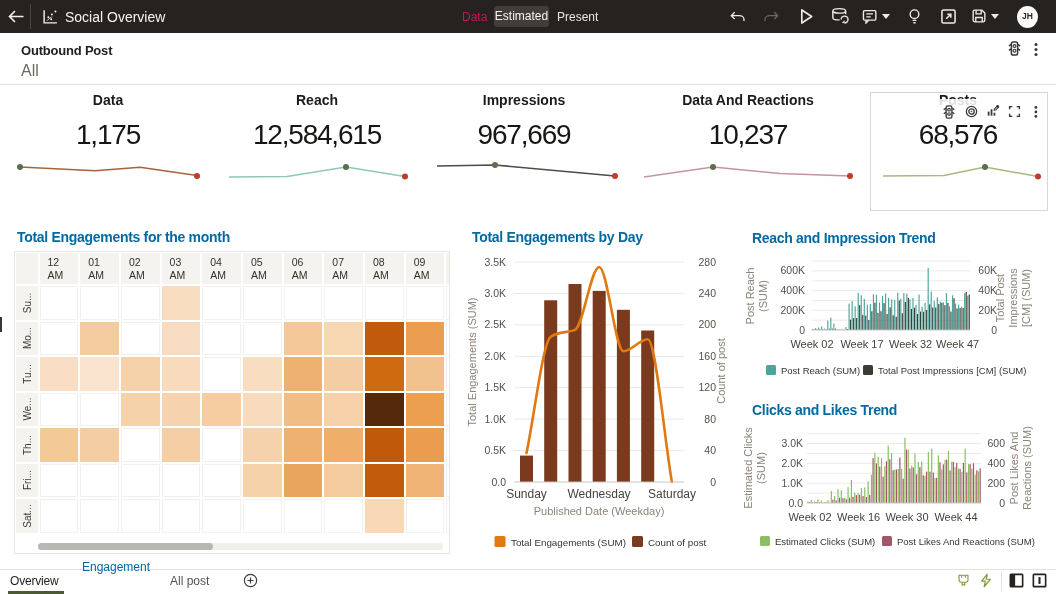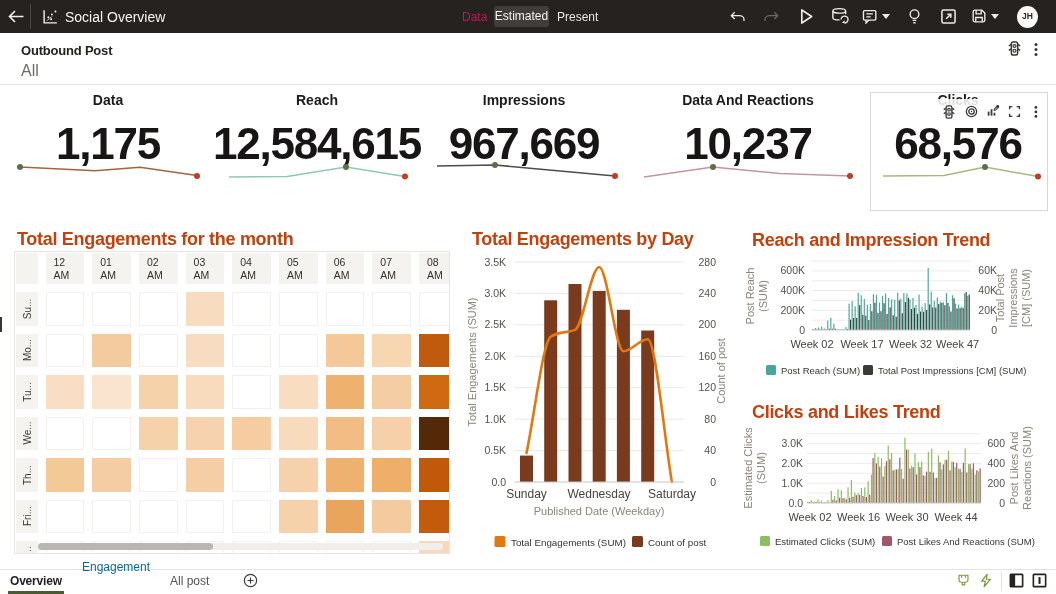--- a/index.html
+++ b/index.html
@@ -4,23 +4,23 @@
 * { margin:0; padding:0; box-sizing:border-box; }
 html,body { width:1056px; height:594px; overflow:hidden; background:#fff;
   font-family:"Liberation Sans", sans-serif; }
 .abs { position:absolute; }
 .tk { font:10.5px "Liberation Sans",sans-serif; fill:#55504a; }
 .xl { font:12px "Liberation Sans",sans-serif; fill:#46423c; }
 .at { font:11px "Liberation Sans",sans-serif; fill:#8b847a; }
 .lg { font:9.8px "Liberation Sans",sans-serif; fill:#37342f; }
 .lg2 { font:9.5px "Liberation Sans",sans-serif; fill:#37342f; }
 .xs { font:11px "Liberation Sans",sans-serif; fill:#46423c; }
-.ptitle { position:absolute; font-size:18px; font-weight:700; color:#c2410c; letter-spacing:-0.3px; }
+.ptitle { position:absolute; font-size:14px; font-weight:700; color:#0369a1; letter-spacing:-0.3px; }
 .ktitle { position:absolute; font-size:14px; font-weight:700; color:#1d1b19; transform:translateX(-50%); white-space:nowrap; }
-.knum { position:absolute; font-size:44px; font-weight:700; color:#181614; transform:translateX(-50%); letter-spacing:-1.2px; white-space:nowrap; }
+.knum { position:absolute; font-size:28px; font-weight:400; color:#181614; transform:translateX(-50%); letter-spacing:-1.2px; white-space:nowrap; }
 </style></head>
 <body>
 
 <div class="abs" style="left:0;top:0;width:1056px;height:33px;background:#26221f"></div>
 <div class="abs" style="left:30px;top:4px;width:1px;height:25px;background:#4a4643"></div>
 <svg class="abs" style="left:8px;top:9px" width="17" height="15" viewBox="0 0 17 15" fill="none" stroke="#f2f0ee" stroke-width="1.6">
     <path d="M15.5 7.5 H2 M7 2 L1.5 7.5 L7 13"></path>
   </svg>
 <svg class="abs" style="left:42px;top:8px" width="17" height="17" viewBox="0 0 24 24" fill="none" stroke="#f2f0ee" stroke-width="2">
     <path d="M3 3 V21 H21"></path>
@@ -91,21 +91,21 @@
 
 <div class="abs" style="left:870px;top:92px;width:178px;height:119px;background:#fff;border:1px solid #d9d7d4"></div>
 <div class="ktitle" style="left:108px;top:92px">Data</div>
 <div class="knum" style="left:108px;top:119px">1,175</div>
 <div class="ktitle" style="left:317px;top:92px">Reach</div>
 <div class="knum" style="left:317px;top:119px">12,584,615</div>
 <div class="ktitle" style="left:524px;top:92px">Impressions</div>
 <div class="knum" style="left:524px;top:119px">967,669</div>
 <div class="ktitle" style="left:748px;top:92px">Data And Reactions</div>
 <div class="knum" style="left:748px;top:119px">10,237</div>
-<div class="ktitle" style="left:958px;top:92px">Clicks</div>
+<div class="ktitle" style="left:958px;top:92px">Posts</div>
 <div class="knum" style="left:958px;top:119px">68,576</div>
 <div class="abs" style="left:872px;top:99px;width:174px;height:26px;background:rgba(255,255,255,0.86)"></div>
 <svg class="abs" style="left:942px;top:105px" width="14" height="14" viewBox="0 0 24 24" fill="none" stroke="#3a3733" stroke-width="2.4">
 <rect x="7" y="1.5" width="10" height="21" rx="3"></rect>
 <circle cx="12" cy="8" r="2.3" stroke-width="1.9"></circle>
 <circle cx="12" cy="15.5" r="2.3" stroke-width="1.9"></circle>
 <path d="M6.5 5.5 L3 8 M6.5 12.5 L3 15 M17.5 5.5 L21 8 M17.5 12.5 L21 15" stroke-width="2.4"></path>
 </svg>
 <svg class="abs" style="left:965px;top:105px" width="13" height="13" viewBox="0 0 24 24" fill="none" stroke="#3a3733" stroke-width="2.4">
     <circle cx="12" cy="12" r="9.5"></circle>
@@ -151,21 +151,21 @@
     <path d="M6.0,15.0 L67.0,14.5 L108.0,6.0 L161.0,15.5" fill="none" stroke="#a8b77c" stroke-width="1.5"></path>
     <circle cx="108.0" cy="6.0" r="3" fill="#5d6e4a"></circle>
     <circle cx="161.0" cy="15.5" r="3" fill="#c23b24"></circle>
   </svg>
 <div class="ptitle" style="left:17px;top:229px">Total Engagements for the month</div>
 <div class="ptitle" style="left:472px;top:229px">Total Engagements by Day</div>
 <div class="ptitle" style="left:752px;top:230px">Reach and Impression Trend</div>
 <div class="ptitle" style="left:752px;top:402px">Clicks and Likes Trend</div>
 
 <div class="abs" style="left:14px;top:251px;width:436px;height:303px;border:1px solid #e7e5e2;background:#fff;overflow:hidden">
-<div style="display:grid;grid-template-columns:21.5px repeat(10,38.7px) 8px;grid-template-rows:31px repeat(7,33.5px);gap:8px;background:#fff;margin:1px 0 0 1px">
+<div style="display:grid;grid-template-columns:21.5px repeat(10,38.7px) 8px;grid-template-rows:31px repeat(7,33.5px);gap:2px;background:#fff;margin:1px 0 0 1px">
 <div style="background:#f5f3f0"></div>
 <div class="hh"><span>12<br>AM</span></div>
 <div class="hh"><span>01<br>AM</span></div>
 <div class="hh"><span>02<br>AM</span></div>
 <div class="hh"><span>03<br>AM</span></div>
 <div class="hh"><span>04<br>AM</span></div>
 <div class="hh"><span>05<br>AM</span></div>
 <div class="hh"><span>06<br>AM</span></div>
 <div class="hh"><span>07<br>AM</span></div>
 <div class="hh"><span>08<br>AM</span></div>
@@ -587,21 +587,21 @@
     <text transform="translate(25,48) rotate(-90)" text-anchor="middle" class="at">(SUM)</text>
     <text transform="translate(278,48) rotate(-90)" text-anchor="middle" class="at">Post Likes And</text>
     <text transform="translate(291,48) rotate(-90)" text-anchor="middle" class="at">Reactions (SUM)</text>
     <rect x="20" y="116" width="10" height="10" rx="1.5" fill="#8cbe62"></rect>
     <text x="35" y="124.5" class="lg2">Estimated Clicks (SUM)</text>
     <rect x="142" y="116" width="10" height="10" rx="1.5" fill="#a3566a"></rect>
     <text x="157" y="124.5" class="lg2">Post Likes And Reactions (SUM)</text>
   </svg>
 
 <div class="abs" style="left:0;top:569px;width:1056px;height:25px;background:#fff;border-top:1px solid #e5e3e0"></div>
-<div class="abs" style="left:10px;top:574px;font-size:12px;font-weight:700;color:#201e1c;letter-spacing:-0.2px">Overview</div>
+<div class="abs" style="left:10px;top:574px;font-size:12px;font-weight:400;color:#201e1c;letter-spacing:-0.2px">Overview</div>
 <div class="abs" style="left:8px;top:591px;width:56px;height:3px;background:#4b5a33"></div>
 <div class="abs" style="left:82px;top:560px;font-size:12px;color:#0369a1">Engagement</div>
 <div class="abs" style="left:170px;top:574px;font-size:12px;color:#55524e">All post</div>
 <svg class="abs" style="left:243px;top:573px" width="15" height="15" viewBox="0 0 20 20" fill="none" stroke="#3c3a37" stroke-width="1.6">
     <circle cx="10" cy="10" r="8.2"></circle>
     <path d="M10 6 V14 M6 10 H14"></path>
   </svg>
 <svg class="abs" style="left:957px;top:574px" width="13" height="14" viewBox="0 0 20 22" fill="none" stroke="#7e9a3d" stroke-width="1.8">
     <path d="M3 2 H17 V10 a3 3 0 0 1 -3 3 H6 a3 3 0 0 1 -3 -3 Z"></path>
     <path d="M8 13 V17 H12 V13"></path>

